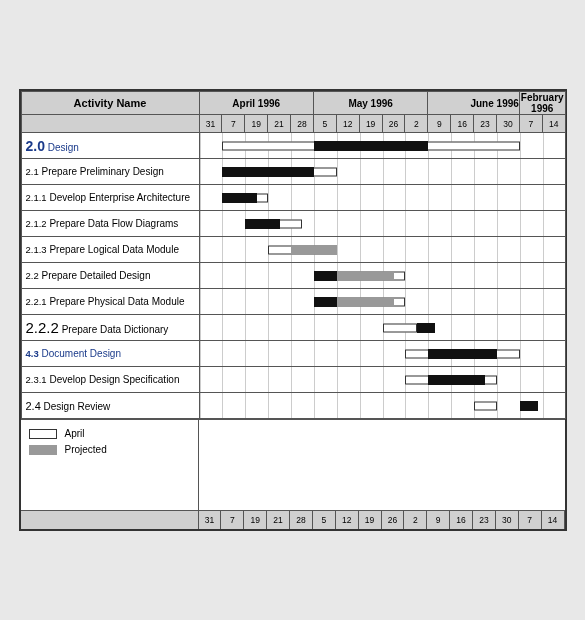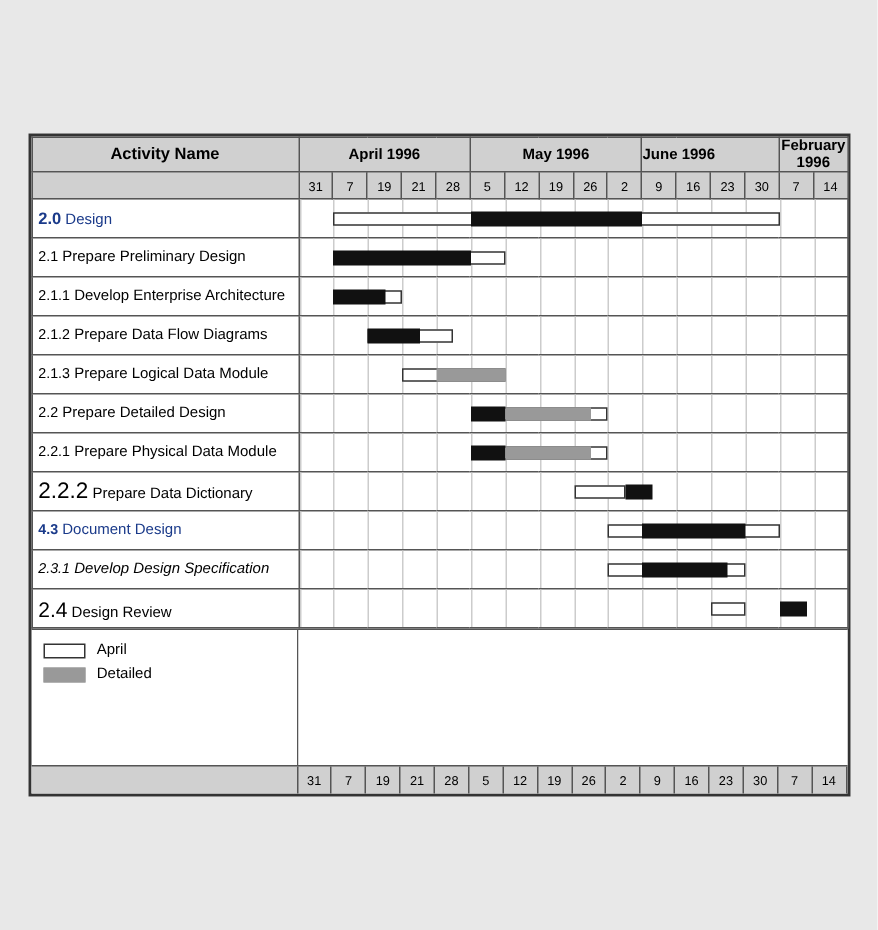--- a/index.html
+++ b/index.html
@@ -48,21 +48,21 @@
           <col style="width:22.875px;">
           <col style="width:22.875px;">
           <col style="width:22.875px;">
           <col style="width:22.875px;">
         </colgroup>
         <tbody>
           <tr style="background:#d0d0d0;">
             <td style="border:1px solid #555;text-align:center;font-weight:bold;font-size:11px;height:18px;">Activity Name</td>
             <td colspan="5" style="border:1px solid #555;text-align:center;font-weight:bold;font-size:10px;">April 1996</td>
             <td colspan="5" style="border:1px solid #555;text-align:center;font-weight:bold;font-size:10px;">May 1996</td>
-            <td colspan="4" style="border:1px solid #555;text-align:left;font-weight:bold;font-size:10px;">June 1996</td>
+            <td colspan="4" style="border:1px solid #555;text-align:right;font-weight:bold;font-size:10px;">June 1996</td>
             <td colspan="2" style="border:1px solid #555;text-align:center;font-weight:bold;font-size:10px;">February 1996</td>
           </tr>
           <tr style="background:#d0d0d0;">
             <td style="border:1px solid #555;height:18px;"></td>
             <td style="border:1px solid #555;text-align:center;font-size:8.5px;height:18px;">31</td>
             <td style="border:1px solid #555;text-align:center;font-size:8.5px;height:18px;">7</td>
             <td style="border:1px solid #555;text-align:center;font-size:8.5px;height:18px;">19</td>
             <td style="border:1px solid #555;text-align:center;font-size:8.5px;height:18px;">21</td>
             <td style="border:1px solid #555;text-align:center;font-size:8.5px;height:18px;">28</td>
             <td style="border:1px solid #555;text-align:center;font-size:8.5px;height:18px;">5</td>
@@ -71,21 +71,21 @@
             <td style="border:1px solid #555;text-align:center;font-size:8.5px;height:18px;">26</td>
             <td style="border:1px solid #555;text-align:center;font-size:8.5px;height:18px;">2</td>
             <td style="border:1px solid #555;text-align:center;font-size:8.5px;height:18px;">9</td>
             <td style="border:1px solid #555;text-align:center;font-size:8.5px;height:18px;">16</td>
             <td style="border:1px solid #555;text-align:center;font-size:8.5px;height:18px;">23</td>
             <td style="border:1px solid #555;text-align:center;font-size:8.5px;height:18px;">30</td>
             <td style="border:1px solid #555;text-align:center;font-size:8.5px;height:18px;">7</td>
             <td style="border:1px solid #555;text-align:center;font-size:8.5px;height:18px;">14</td>
           </tr>
           <tr>
-            <td style="border:1px solid #555;padding:2px 4px;height:26px;font-size:10px;color:#1a3a8a;"><span style="font-size:11px;font-weight:bold">2.0</span>&nbsp;Design</td>
+            <td style="border:1px solid #555;padding:2px 4px;height:26px;font-size:10px;color:#1a3a8a;"><span style="font-size:14px;font-weight:bold">2.0</span>&nbsp;Design</td>
             <td colspan="16" style="border:1px solid #555;height:26px;padding:0;position:relative;">
               <div style="position:absolute;left:0px;top:0;width:1px;height:100%;background:#ccc;pointer-events:none;"></div>
               <div style="position:absolute;left:22.875px;top:0;width:1px;height:100%;background:#ccc;pointer-events:none;"></div>
               <div style="position:absolute;left:45.75px;top:0;width:1px;height:100%;background:#ccc;pointer-events:none;"></div>
               <div style="position:absolute;left:68.625px;top:0;width:1px;height:100%;background:#ccc;pointer-events:none;"></div>
               <div style="position:absolute;left:91.5px;top:0;width:1px;height:100%;background:#ccc;pointer-events:none;"></div>
               <div style="position:absolute;left:114.375px;top:0;width:1px;height:100%;background:#ccc;pointer-events:none;"></div>
               <div style="position:absolute;left:137.25px;top:0;width:1px;height:100%;background:#ccc;pointer-events:none;"></div>
               <div style="position:absolute;left:160.125px;top:0;width:1px;height:100%;background:#ccc;pointer-events:none;"></div>
               <div style="position:absolute;left:183px;top:0;width:1px;height:100%;background:#ccc;pointer-events:none;"></div>
@@ -280,21 +280,21 @@
               <div style="position:absolute;left:251.625px;top:0;width:1px;height:100%;background:#ccc;pointer-events:none;"></div>
               <div style="position:absolute;left:274.5px;top:0;width:1px;height:100%;background:#ccc;pointer-events:none;"></div>
               <div style="position:absolute;left:297.375px;top:0;width:1px;height:100%;background:#ccc;pointer-events:none;"></div>
               <div style="position:absolute;left:320.25px;top:0;width:1px;height:100%;background:#ccc;pointer-events:none;"></div>
               <div style="position:absolute;left:343.125px;top:0;width:1px;height:100%;background:#ccc;pointer-events:none;"></div>
               <div style="position:absolute;left:205.875px;width:114.375px;top:50%;transform:translateY(-50%);height:9px;background:white;border:1.5px solid #333;pointer-events:none;"></div>
               <div style="position:absolute;left:228.75px;width:68.625px;top:50%;transform:translateY(-50%);height:10px;background:#111;border:none;pointer-events:none;"></div>
             </td>
           </tr>
           <tr>
-            <td style="border:1px solid #555;padding:2px 4px;height:26px;font-size:10px;color:#000;font-style:italic;"><span style="font-size:9.5px;font-weight:normal">2.3.1</span>&nbsp;Develop Design Specification</td>
+            <td style="border:1px solid #555;padding:2px 4px;height:26px;font-size:10px;color:#000;"><span style="font-size:9.5px;font-weight:normal">2.3.1</span>&nbsp;Develop Design Specification</td>
             <td colspan="16" style="border:1px solid #555;height:26px;padding:0;position:relative;">
               <div style="position:absolute;left:0px;top:0;width:1px;height:100%;background:#ccc;pointer-events:none;"></div>
               <div style="position:absolute;left:22.875px;top:0;width:1px;height:100%;background:#ccc;pointer-events:none;"></div>
               <div style="position:absolute;left:45.75px;top:0;width:1px;height:100%;background:#ccc;pointer-events:none;"></div>
               <div style="position:absolute;left:68.625px;top:0;width:1px;height:100%;background:#ccc;pointer-events:none;"></div>
               <div style="position:absolute;left:91.5px;top:0;width:1px;height:100%;background:#ccc;pointer-events:none;"></div>
               <div style="position:absolute;left:114.375px;top:0;width:1px;height:100%;background:#ccc;pointer-events:none;"></div>
               <div style="position:absolute;left:137.25px;top:0;width:1px;height:100%;background:#ccc;pointer-events:none;"></div>
               <div style="position:absolute;left:160.125px;top:0;width:1px;height:100%;background:#ccc;pointer-events:none;"></div>
               <div style="position:absolute;left:183px;top:0;width:1px;height:100%;background:#ccc;pointer-events:none;"></div>
@@ -303,21 +303,21 @@
               <div style="position:absolute;left:251.625px;top:0;width:1px;height:100%;background:#ccc;pointer-events:none;"></div>
               <div style="position:absolute;left:274.5px;top:0;width:1px;height:100%;background:#ccc;pointer-events:none;"></div>
               <div style="position:absolute;left:297.375px;top:0;width:1px;height:100%;background:#ccc;pointer-events:none;"></div>
               <div style="position:absolute;left:320.25px;top:0;width:1px;height:100%;background:#ccc;pointer-events:none;"></div>
               <div style="position:absolute;left:343.125px;top:0;width:1px;height:100%;background:#ccc;pointer-events:none;"></div>
               <div style="position:absolute;left:205.875px;width:91.5px;top:50%;transform:translateY(-50%);height:9px;background:white;border:1.5px solid #333;pointer-events:none;"></div>
               <div style="position:absolute;left:228.75px;width:57.1875px;top:50%;transform:translateY(-50%);height:10px;background:#111;border:none;pointer-events:none;"></div>
             </td>
           </tr>
           <tr>
-            <td style="border:1px solid #555;padding:2px 4px;height:26px;font-size:10px;color:#000;"><span style="font-size:14px;font-weight:normal">2.4</span>&nbsp;Design Review</td>
+            <td style="border:1px solid #555;padding:2px 4px;height:26px;font-size:10px;color:#000;"><span style="font-size:11px;font-weight:normal">2.4</span>&nbsp;Design Review</td>
             <td colspan="16" style="border:1px solid #555;height:26px;padding:0;position:relative;">
               <div style="position:absolute;left:0px;top:0;width:1px;height:100%;background:#ccc;pointer-events:none;"></div>
               <div style="position:absolute;left:22.875px;top:0;width:1px;height:100%;background:#ccc;pointer-events:none;"></div>
               <div style="position:absolute;left:45.75px;top:0;width:1px;height:100%;background:#ccc;pointer-events:none;"></div>
               <div style="position:absolute;left:68.625px;top:0;width:1px;height:100%;background:#ccc;pointer-events:none;"></div>
               <div style="position:absolute;left:91.5px;top:0;width:1px;height:100%;background:#ccc;pointer-events:none;"></div>
               <div style="position:absolute;left:114.375px;top:0;width:1px;height:100%;background:#ccc;pointer-events:none;"></div>
               <div style="position:absolute;left:137.25px;top:0;width:1px;height:100%;background:#ccc;pointer-events:none;"></div>
               <div style="position:absolute;left:160.125px;top:0;width:1px;height:100%;background:#ccc;pointer-events:none;"></div>
               <div style="position:absolute;left:183px;top:0;width:1px;height:100%;background:#ccc;pointer-events:none;"></div>
@@ -337,21 +337,21 @@
     </div>
 
   <div style="display:flex; border-top:1px solid #555;">
     <div style="width:178px; border-right:1px solid #555; min-height:90px; padding:8px;">
       <div class="legend-item">
         <span style="display:inline-block;width:28px;height:10px;border:1.5px solid #333;background:white;"></span>
         <span>April</span>
       </div>
       <div class="legend-item" style="margin-top:5px;">
         <span style="display:inline-block;width:28px;height:10px;background:#999;border:1.5px solid #999;"></span>
-        <span>Detailed</span>
+        <span>Projected</span>
       </div>
     </div>
     <div style="flex:1; background:white;"></div>
   </div>
 
   <div id="bottom-days-row" style="display:flex; background:#d0d0d0; border-top:1px solid #555;">
       <div style="width: 178px; flex-shrink: 0; border-right: 1px solid rgb(85, 85, 85); height: 18px;"></div>
       <div style="width: 22.875px; flex-shrink: 0; border-right: 1px solid rgb(85, 85, 85); height: 18px; text-align: center; font-size: 8.5px; display: flex; align-items: center; justify-content: center;">31</div>
       <div style="width: 22.875px; flex-shrink: 0; border-right: 1px solid rgb(85, 85, 85); height: 18px; text-align: center; font-size: 8.5px; display: flex; align-items: center; justify-content: center;">7</div>
       <div style="width: 22.875px; flex-shrink: 0; border-right: 1px solid rgb(85, 85, 85); height: 18px; text-align: center; font-size: 8.5px; display: flex; align-items: center; justify-content: center;">19</div>

